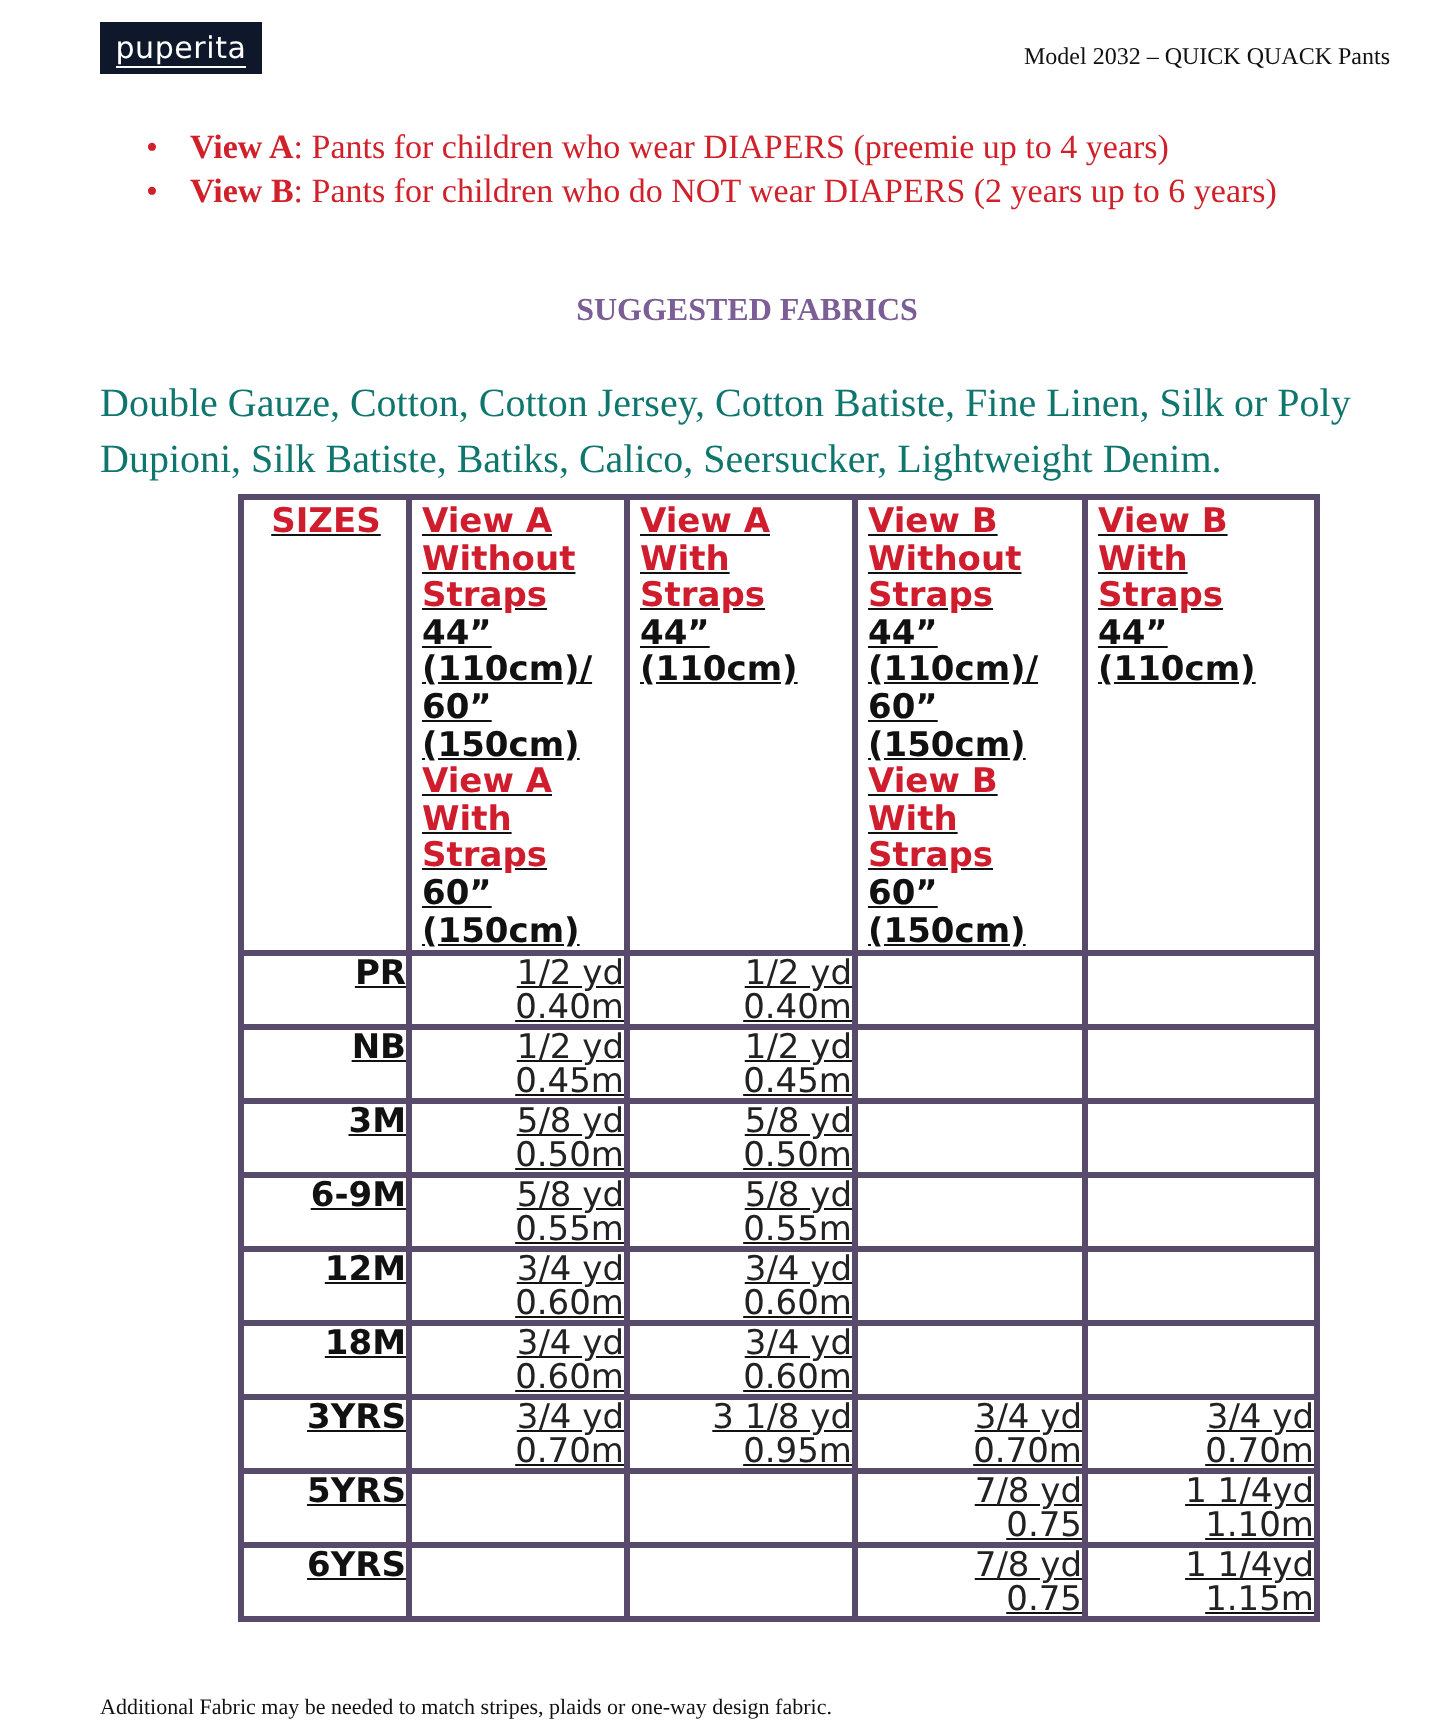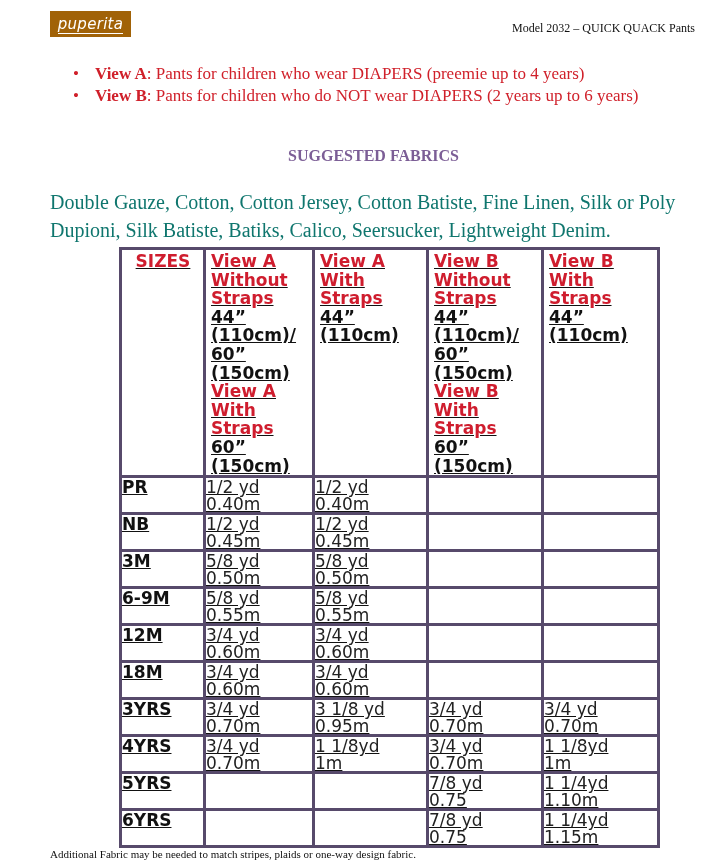--- a/index.html
+++ b/index.html
@@ -1,37 +1,37 @@
 <!DOCTYPE html>
 <html><head>
 <meta charset="utf-8">
 <style>
   html, body { margin:0; padding:0; background:#ffffff; }
   body { width:727px; height:867px; position:relative; overflow:hidden; font-family:"Liberation Serif", serif; color:#111; }
-  .logo { position:absolute; left:50px; top:11px; width:81px; height:26px; background:#a16207; color:#fff; font-family:"DejaVu Sans", sans-serif; font-size:15px; line-height:26px; text-align:center; letter-spacing:0.3px; font-style:italic; }
+  .logo { position:absolute; left:50px; top:11px; width:81px; height:26px; background:#0f172a; color:#fff; font-family:"DejaVu Sans", sans-serif; font-size:15px; line-height:26px; text-align:center; letter-spacing:0.3px; }
   .logo span { border-bottom:1px solid #fff; padding-bottom:0px; }
   .model-title { position:absolute; right:32px; top:21px; font-size:12px; color:#111; }
   ul.views { position:absolute; left:66px; top:63px; margin:0; padding:0; list-style:none; }
   ul.views li { font-size:17px; color:#d0202a; line-height:22px; position:relative; padding-left:29px; }
   ul.views li .bullet { position:absolute; left:7px; top:0; }
   ul.views li b { font-weight:bold; }
   .section-title { position:absolute; left:0; width:747px; text-align:center; top:147px; font-size:16px; font-weight:bold; color:#7c5e96; }
   .fabric-list { position:absolute; left:50px; top:188px; width:640px; font-size:20px; line-height:28px; color:#0f766e; }
   table.sizes { position:absolute; left:119px; top:247px; border-collapse:collapse; font-family:"DejaVu Sans", sans-serif; font-size:17px;text-decoration:underline; }
   table.sizes td { border:3px solid #574a6b; vertical-align:top; padding:0; }
   table.sizes tr.head td { height:164px; padding:2px 4px 0 5px; line-height:18.6px; }
   table.sizes .c0 { width:72px; }
   table.sizes .c1 { width:97px; }
   table.sizes .c2 { width:102px; }
   table.sizes .c3 { width:103px; }
   table.sizes .c4 { width:104px; }
   .red { color:#cf1d2e; font-weight:bold; }
   .blk { color:#111; font-weight:bold; }
   .hsize { text-align:center; padding-top:2px; }
-  table.sizes tr.row td { height:32px; text-align:left; line-height:16.5px; padding-top:1px; color:#222; }
+  table.sizes tr.row td { height:32px; text-align:right; line-height:16.5px; padding-top:1px; color:#222; }
   table.sizes tr.row td.size { font-weight:bold; color:#111; }
   .footer-note { position:absolute; left:50px; top:848px; font-size:11px; color:#111; }
 </style>
 </head>
 <body>
 
 <div class="logo"><span>puperita</span></div>
 <div class="model-title">Model 2032 – QUICK QUACK Pants</div>
 
 <ul class="views">
@@ -210,39 +210,20 @@
         <td class="c3">
           <div>3/4 yd</div>
           <div>0.70m</div>
         </td>
         <td class="c4">
           <div>3/4 yd</div>
           <div>0.70m</div>
         </td>
       </tr>
       <tr class="row">
-        <td class="size c0">4YRS</td>
-        <td class="c1">
-          <div>3/4 yd</div>
-          <div>0.70m</div>
-        </td>
-        <td class="c2">
-          <div>1 1/8yd</div>
-          <div>1m</div>
-        </td>
-        <td class="c3">
-          <div>3/4 yd</div>
-          <div>0.70m</div>
-        </td>
-        <td class="c4">
-          <div>1 1/8yd</div>
-          <div>1m</div>
-        </td>
-      </tr>
-      <tr class="row">
         <td class="size c0">5YRS</td>
         <td class="c1">
           <div></div>
           <div></div>
         </td>
         <td class="c2">
           <div></div>
           <div></div>
         </td>
         <td class="c3">

